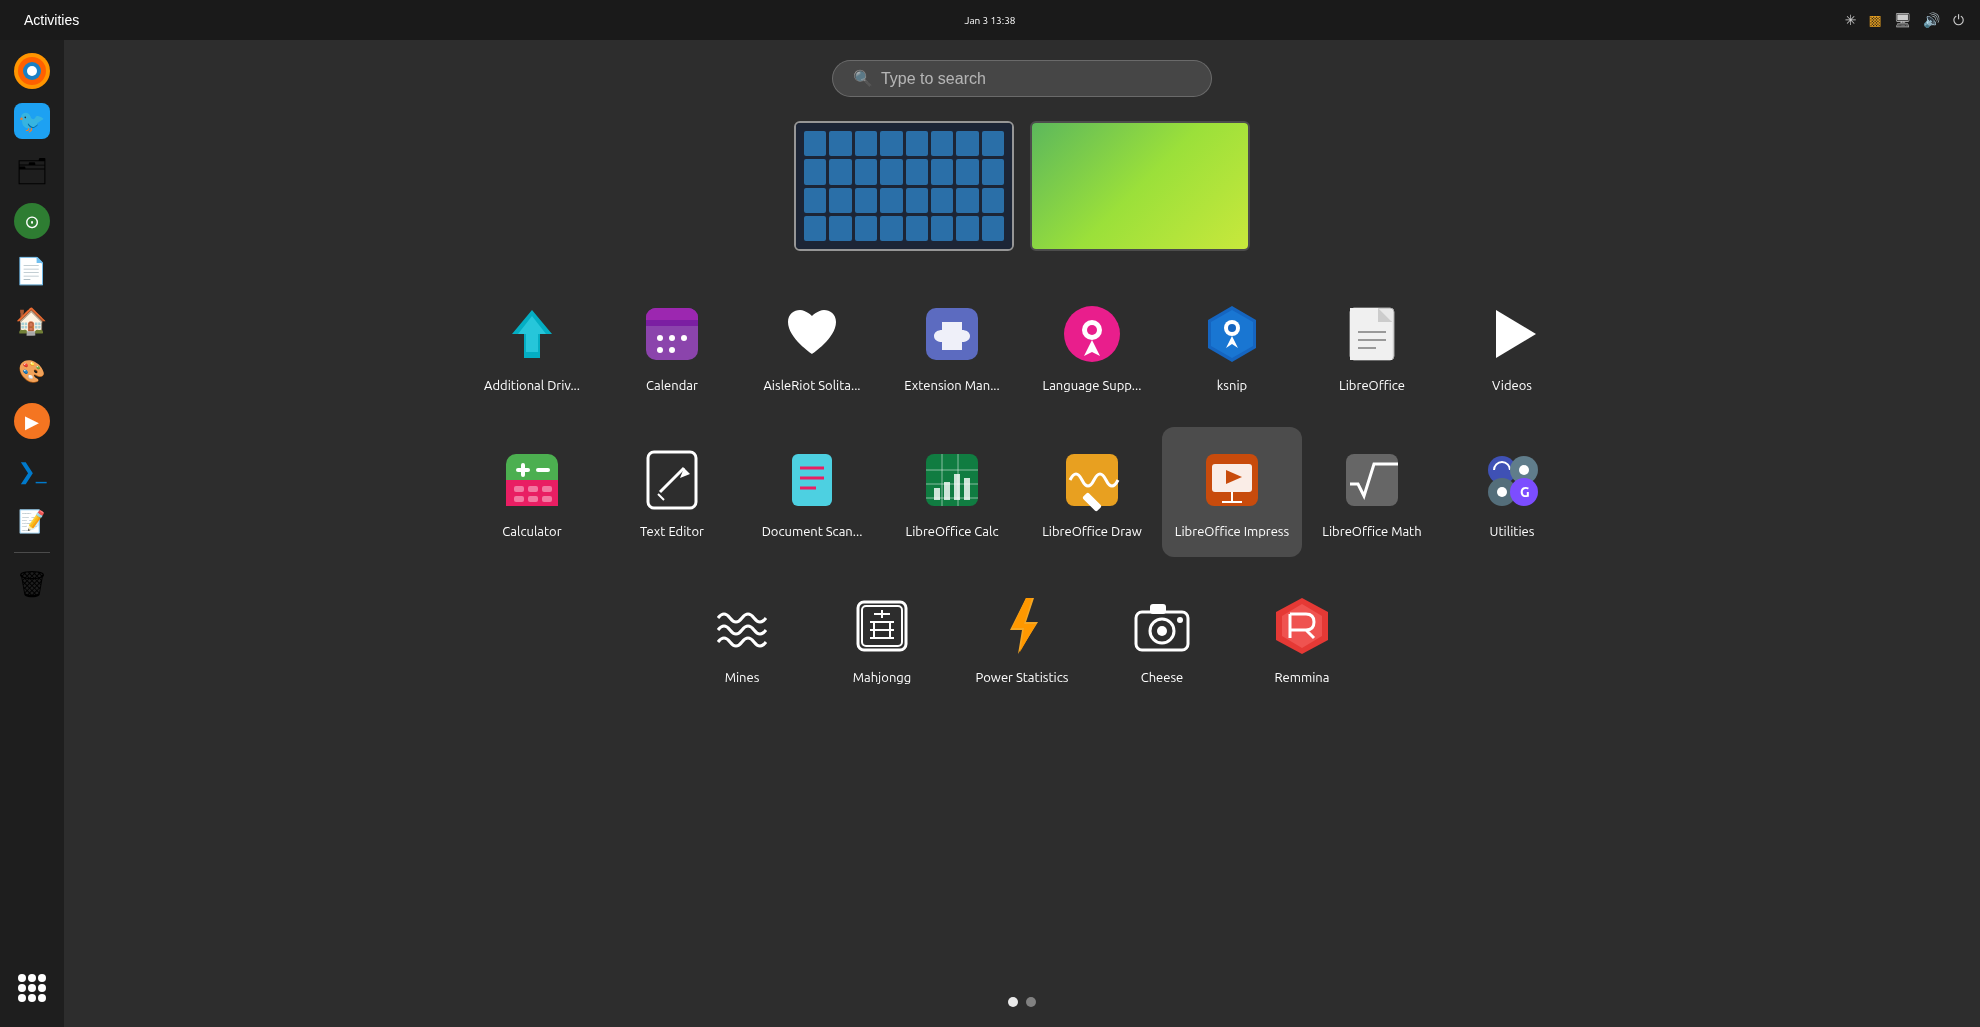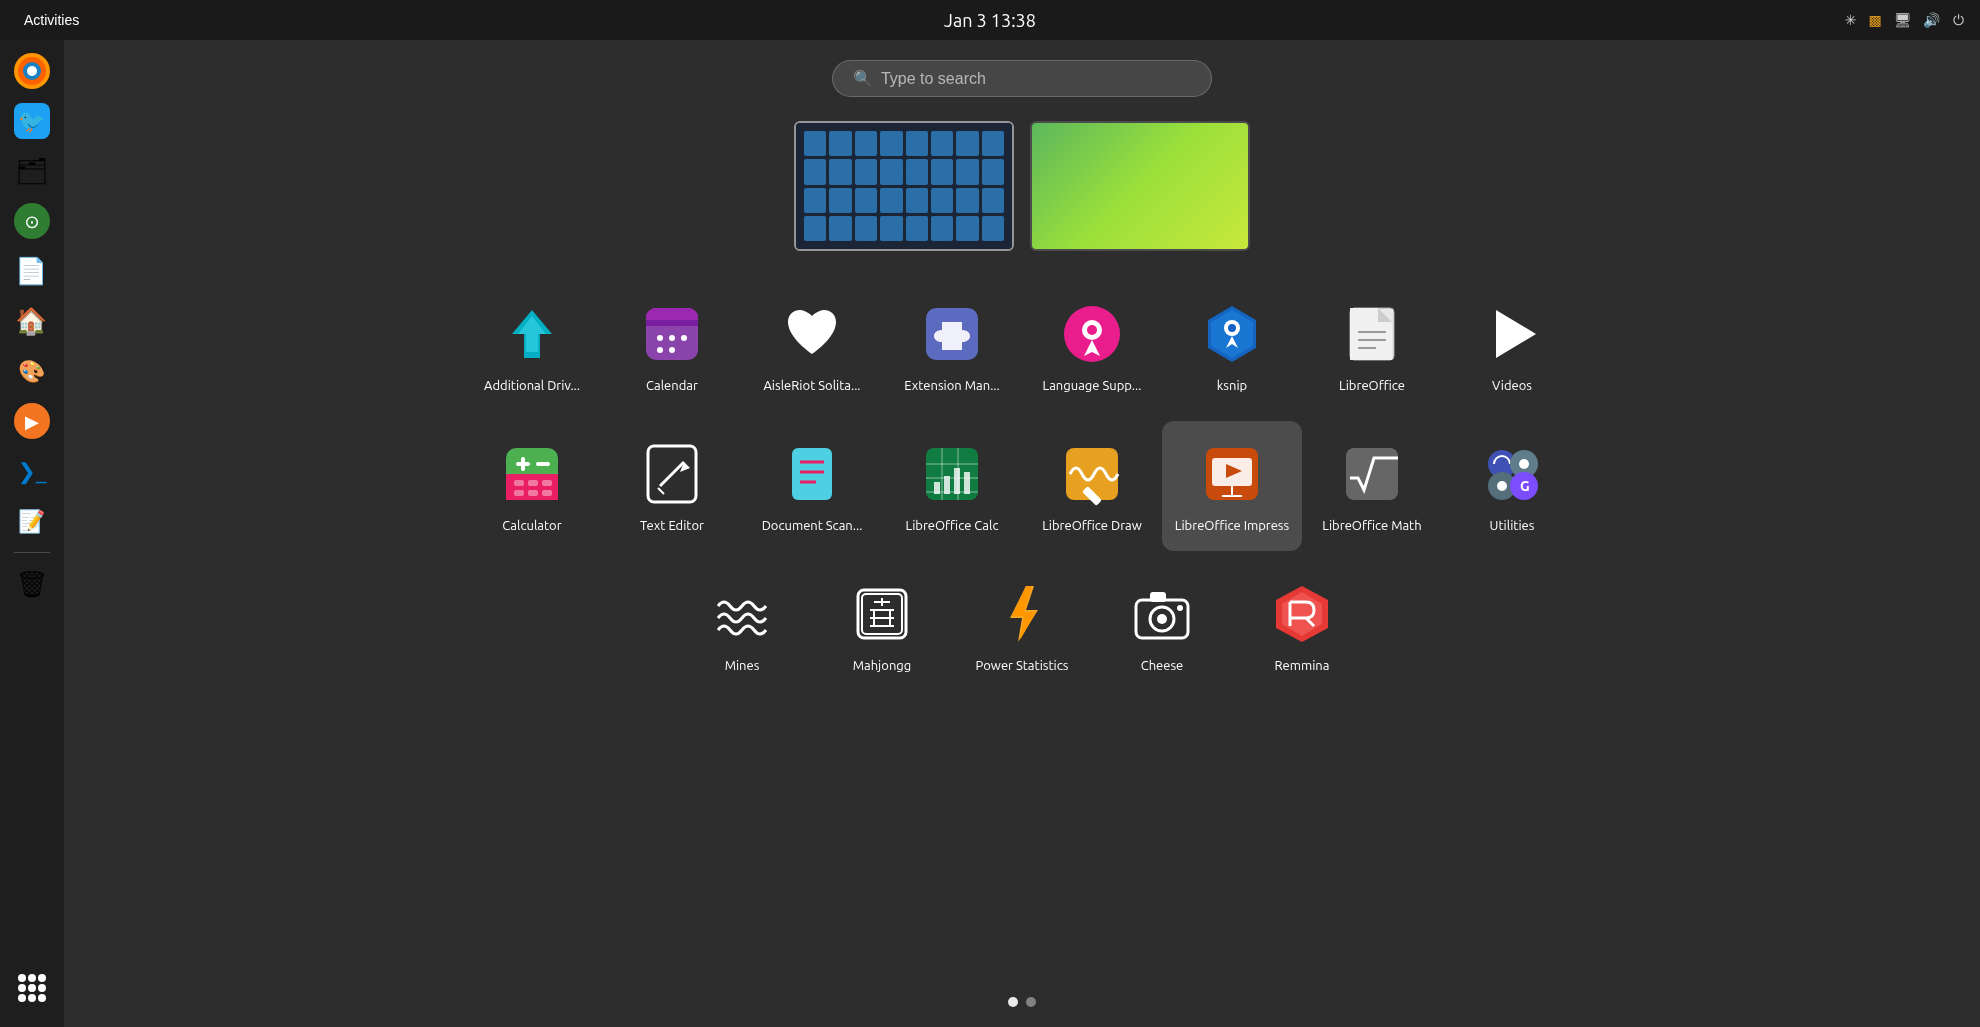--- a/index.html
+++ b/index.html
@@ -31,21 +31,21 @@
       background: none;
       border: none;
       cursor: pointer;
       padding: 4px 8px;
     }
     .topbar-center {
       position: absolute;
       left: 50%;
       transform: translateX(-50%);
       color: #fff;
-      font-size: 18px;
+      font-size: 10px;
     }
     .topbar-right {
       display: flex;
       align-items: center;
       gap: 12px;
     }
     .topbar-icon {
       color: #ccc;
       font-size: 14px;
       cursor: pointer;
@@ -177,21 +177,21 @@
     .ws-green {
       width: 100%;
       height: 100%;
       background: linear-gradient(135deg, #5cb85c 0%, #9be03a 50%, #c8e83c 100%);
     }
 
     
     .app-grid {
       display: flex;
       flex-direction: column;
-      gap: 10px;
+      gap: 16px;
       flex: 1;
     }
     .app-row {
       display: flex;
       gap: 0px;
       justify-content: center;
     }
     .app-item {
       width: 140px;
       height: 130px;

